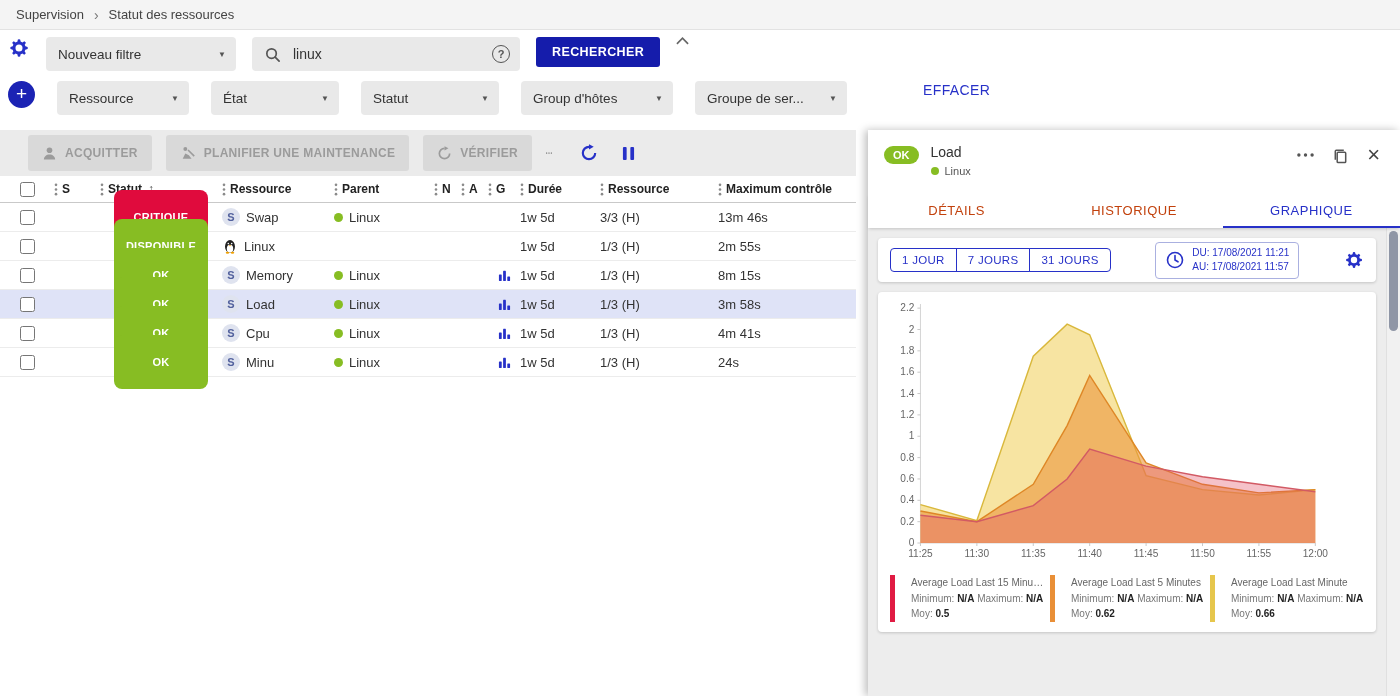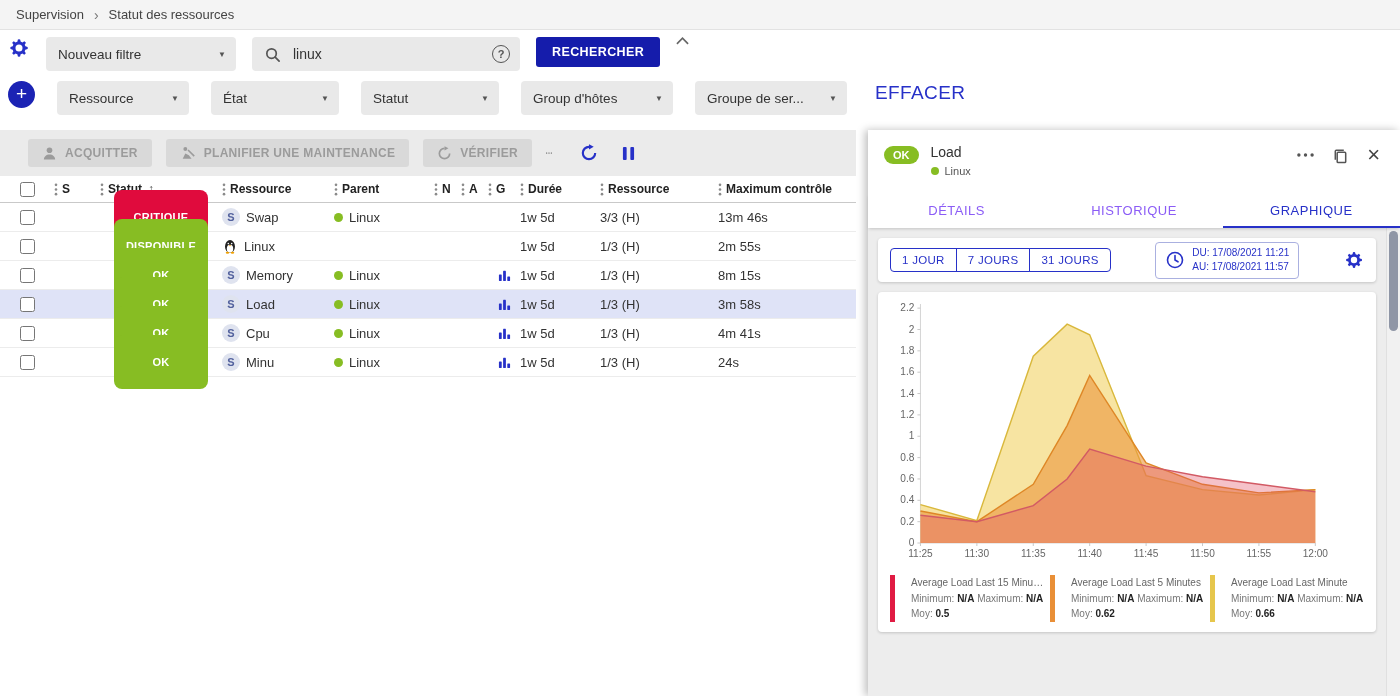--- a/index.html
+++ b/index.html
@@ -30,27 +30,27 @@
   .searchbox input{ flex:1; border:none; background:transparent; outline:none;
     font-size:14px; color:#333; font-family:"Liberation Sans",sans-serif; min-width:0;}
   .help{ width:18px; height:18px; border:1.5px solid #555; border-radius:50%;
     font-size:11px; font-weight:bold; color:#555; display:flex; align-items:center;
     justify-content:center; cursor:pointer; flex:none;}
   .btn-primary{ height:30px; padding:0 16px; background:#151cab; color:#fff;
     border:none; border-radius:3px; font-size:12.5px; font-weight:bold;
     letter-spacing:.4px; cursor:pointer; font-family:"Liberation Sans",sans-serif;}
   .plusbtn{ width:27px; height:27px; border-radius:50%; background:#1b23b4; color:#fff;
     font-size:19px; line-height:25px; text-align:center; cursor:pointer; flex:none;}
-  .link-btn{ background:none; border:none; color:#2731c8; font-size:19px;
-    letter-spacing:.4px; cursor:pointer; font-family:"Liberation Sans",sans-serif;}
+  .link-btn{ background:none; border:none; color:#2731c8; font-size:14px;
+    letter-spacing:.4px; cursor:pointer; font-family:"Liberation Sans",sans-serif;margin-left:48px;}
   
   .main-left{ position:absolute; top:130px; left:0; width:856px; bottom:0; background:#fff; }
   .toolbar{ height:46px; background:#ebebeb; display:flex; align-items:center;
     padding-left:28px; gap:14px; }
-  .tbtn{ background:#d9d9d9; color:#9b9b9b; border:none; border-radius:3px; height:28px;
+  .tbtn{ background:#d9d9d9; color:#9b9b9b; border:none; border-radius:3px; height:36px;
     padding:0 14px; font-size:12px; font-weight:bold; letter-spacing:.3px;
     display:inline-flex; align-items:center; gap:8px; font-family:"Liberation Sans",sans-serif;}
   .toolbar .spacer{ width:6px; }
   .grid{ display:grid;
     grid-template-columns:54px 46px 122px 112px 100px 27px 27px 32px 80px 118px 1fr;
     align-items:center; }
   .thead{ height:27px; border-bottom:1px solid #c9c9c9; background:#fff; }
   .hcell{ display:flex; align-items:center; gap:4px; font-size:12px; font-weight:bold;
     color:#222; cursor:pointer; }
   .hcell .sort{ color:#555; font-size:12px; margin-left:2px;}
@@ -77,21 +77,21 @@
   .okbadge{ background:#87bd23; color:#fff; font-size:11px; font-weight:bold;
     padding:3px 9px; border-radius:12px; margin-top:2px;}
   .ptitle{ font-size:14px; color:#333; }
   .psub{ margin-top:5px; display:flex; align-items:center; gap:6px; font-size:11px; color:#555;}
   .psub .gdot{ width:8px; height:8px; }
   .picons{ margin-left:auto; display:flex; align-items:center; gap:18px; padding-right:4px;}
   .closex{ font-size:22px; color:#444; cursor:pointer; line-height:1;}
   .tabs{ background:#fff; height:34px; display:flex;
     box-shadow:0 2px 3px -1px rgba(0,0,0,.18); position:relative; z-index:2;}
   .tab{ flex:1; text-align:center; padding-top:9px; font-size:13px; letter-spacing:.5px;
-    color:#8b5cf6; cursor:pointer; border-bottom:2px solid transparent; }
+    color:#c2410c; cursor:pointer; border-bottom:2px solid transparent; }
   .tab.active{ color:#2731c8; border-bottom-color:#2731c8; }
   .panel-content{ position:absolute; top:98px; left:0; right:14px; bottom:0;
     padding:10px 10px 0; overflow:hidden;}
   .card{ background:#fff; border-radius:4px; box-shadow:0 1px 3px rgba(0,0,0,.18); }
   .timecard{ height:44px; display:flex; align-items:center; padding:0 12px; gap:10px;
     justify-content:space-between;}
   .timebtns{ display:flex; }
   .tb{ border:1px solid #2731c8; background:#fff; color:#2731c8; font-size:11.5px;
     padding:5px 11px; margin-left:-1px; cursor:pointer; letter-spacing:.3px;
     font-family:"Liberation Sans",sans-serif;}

